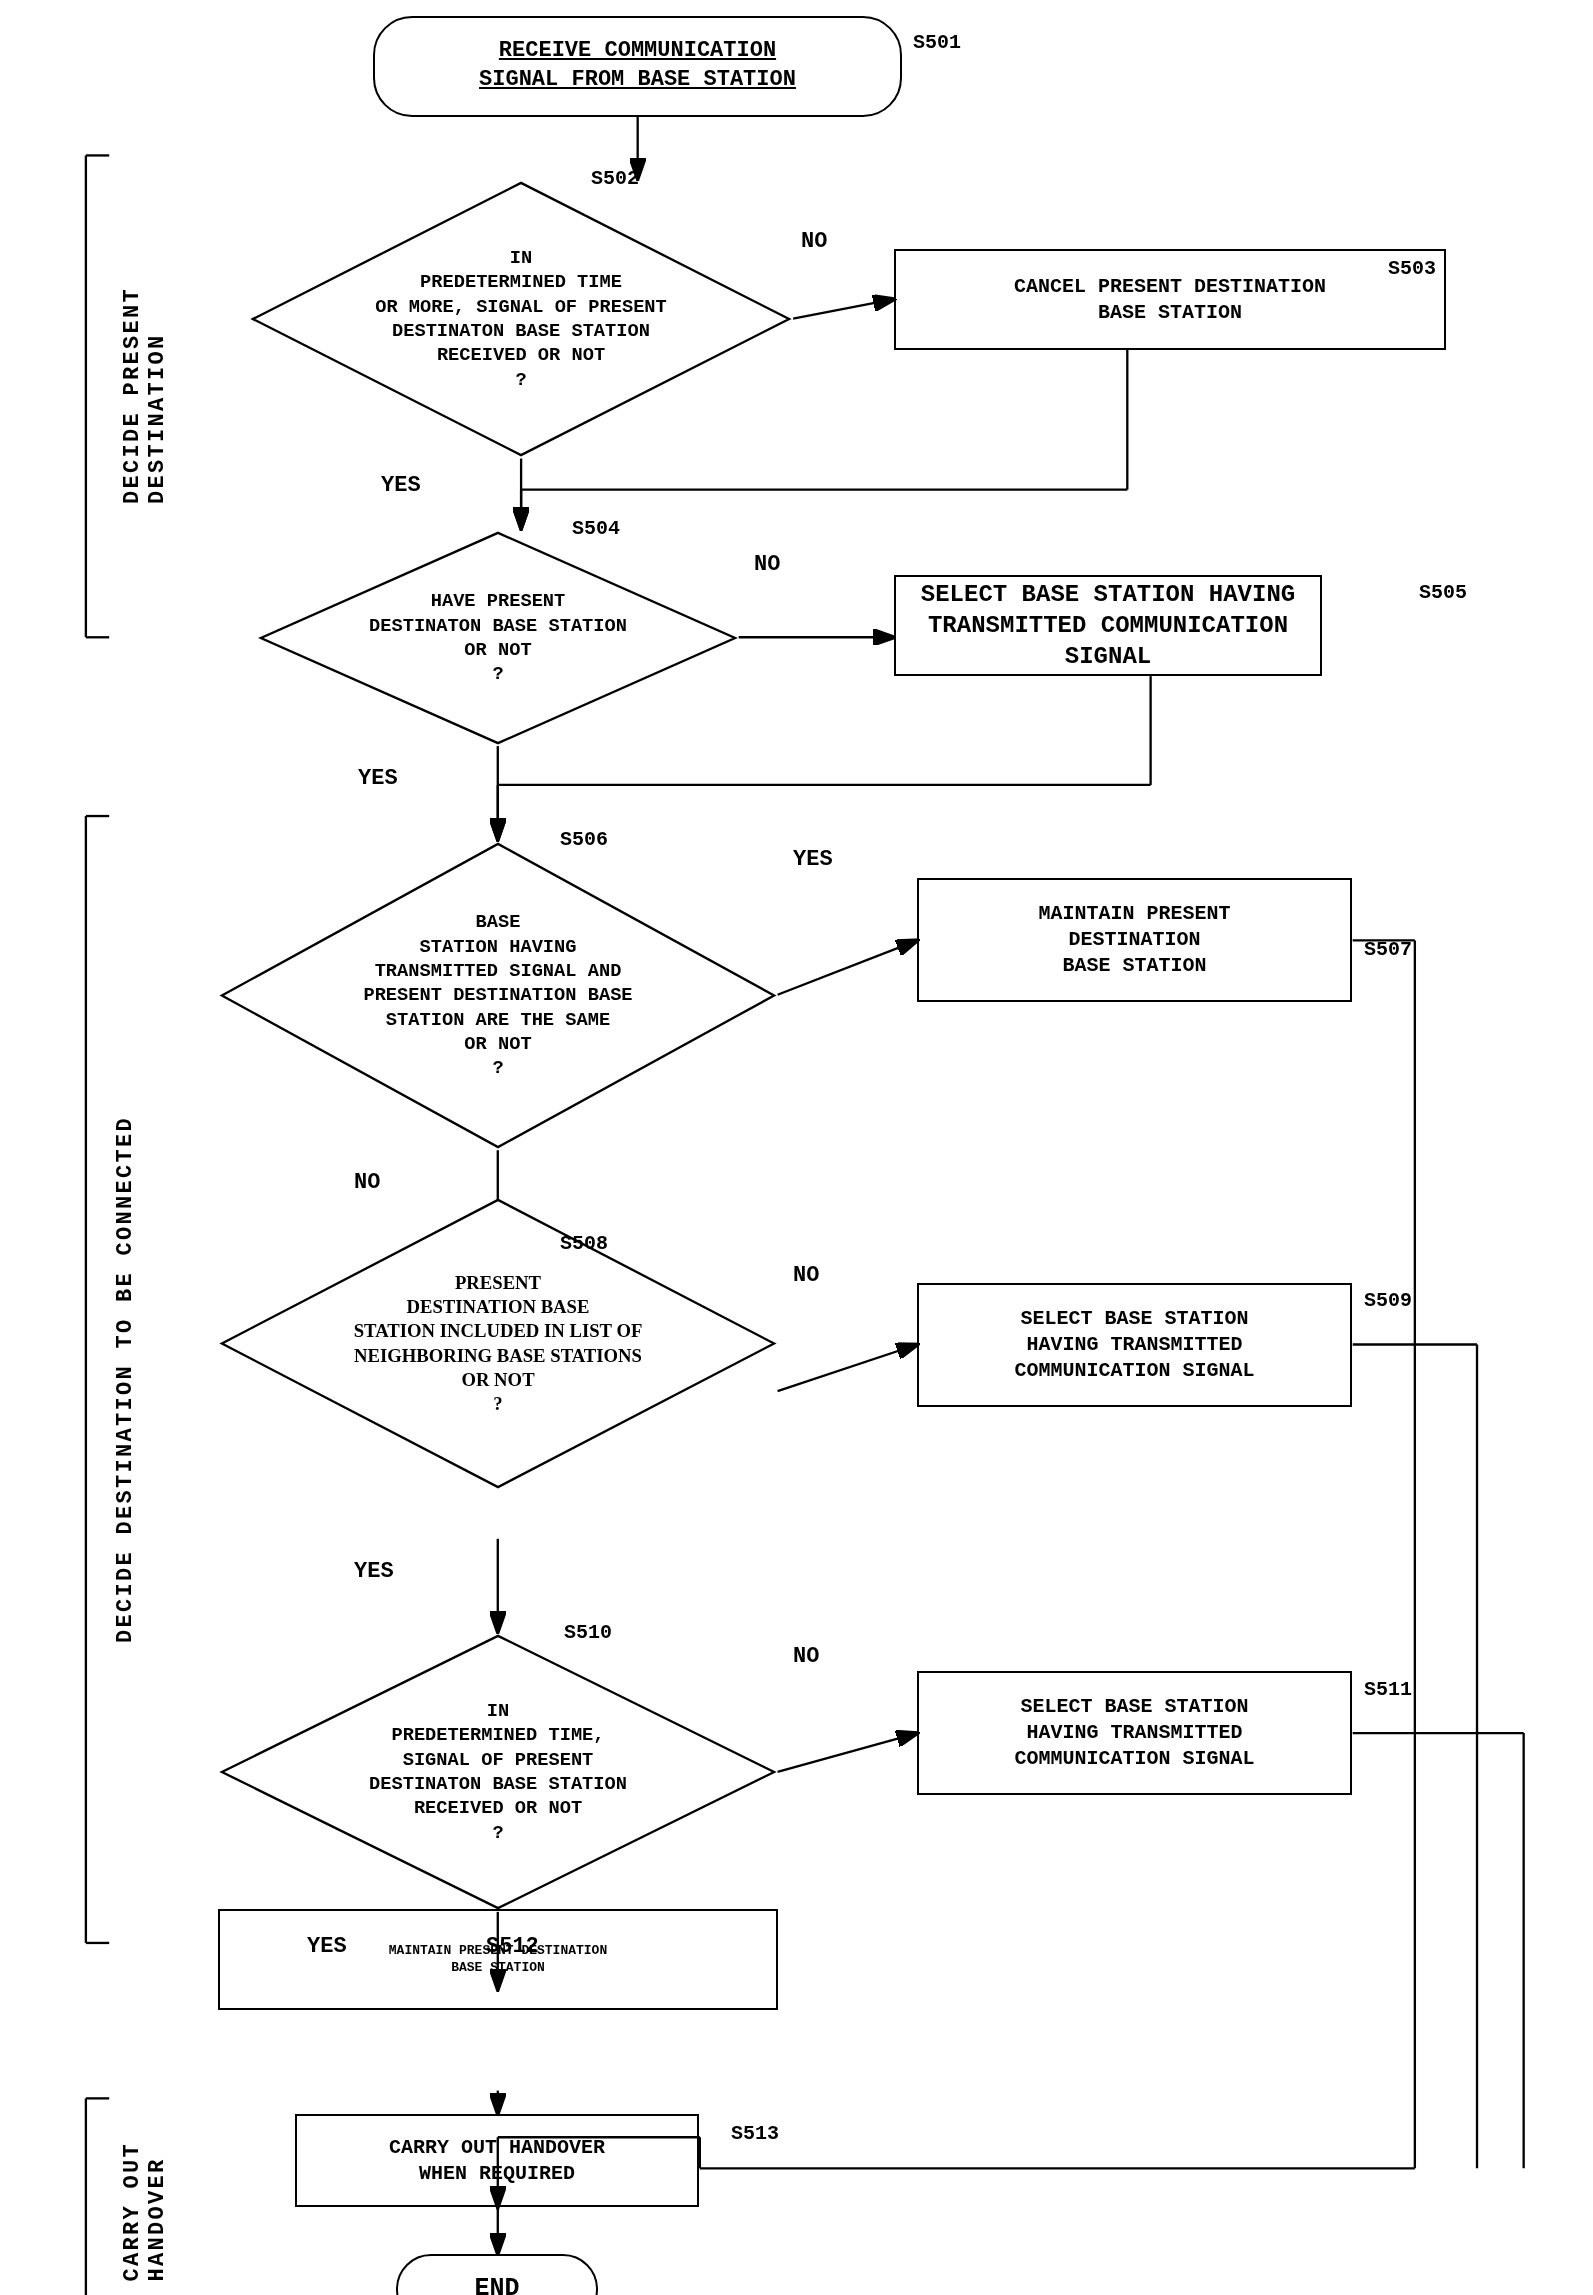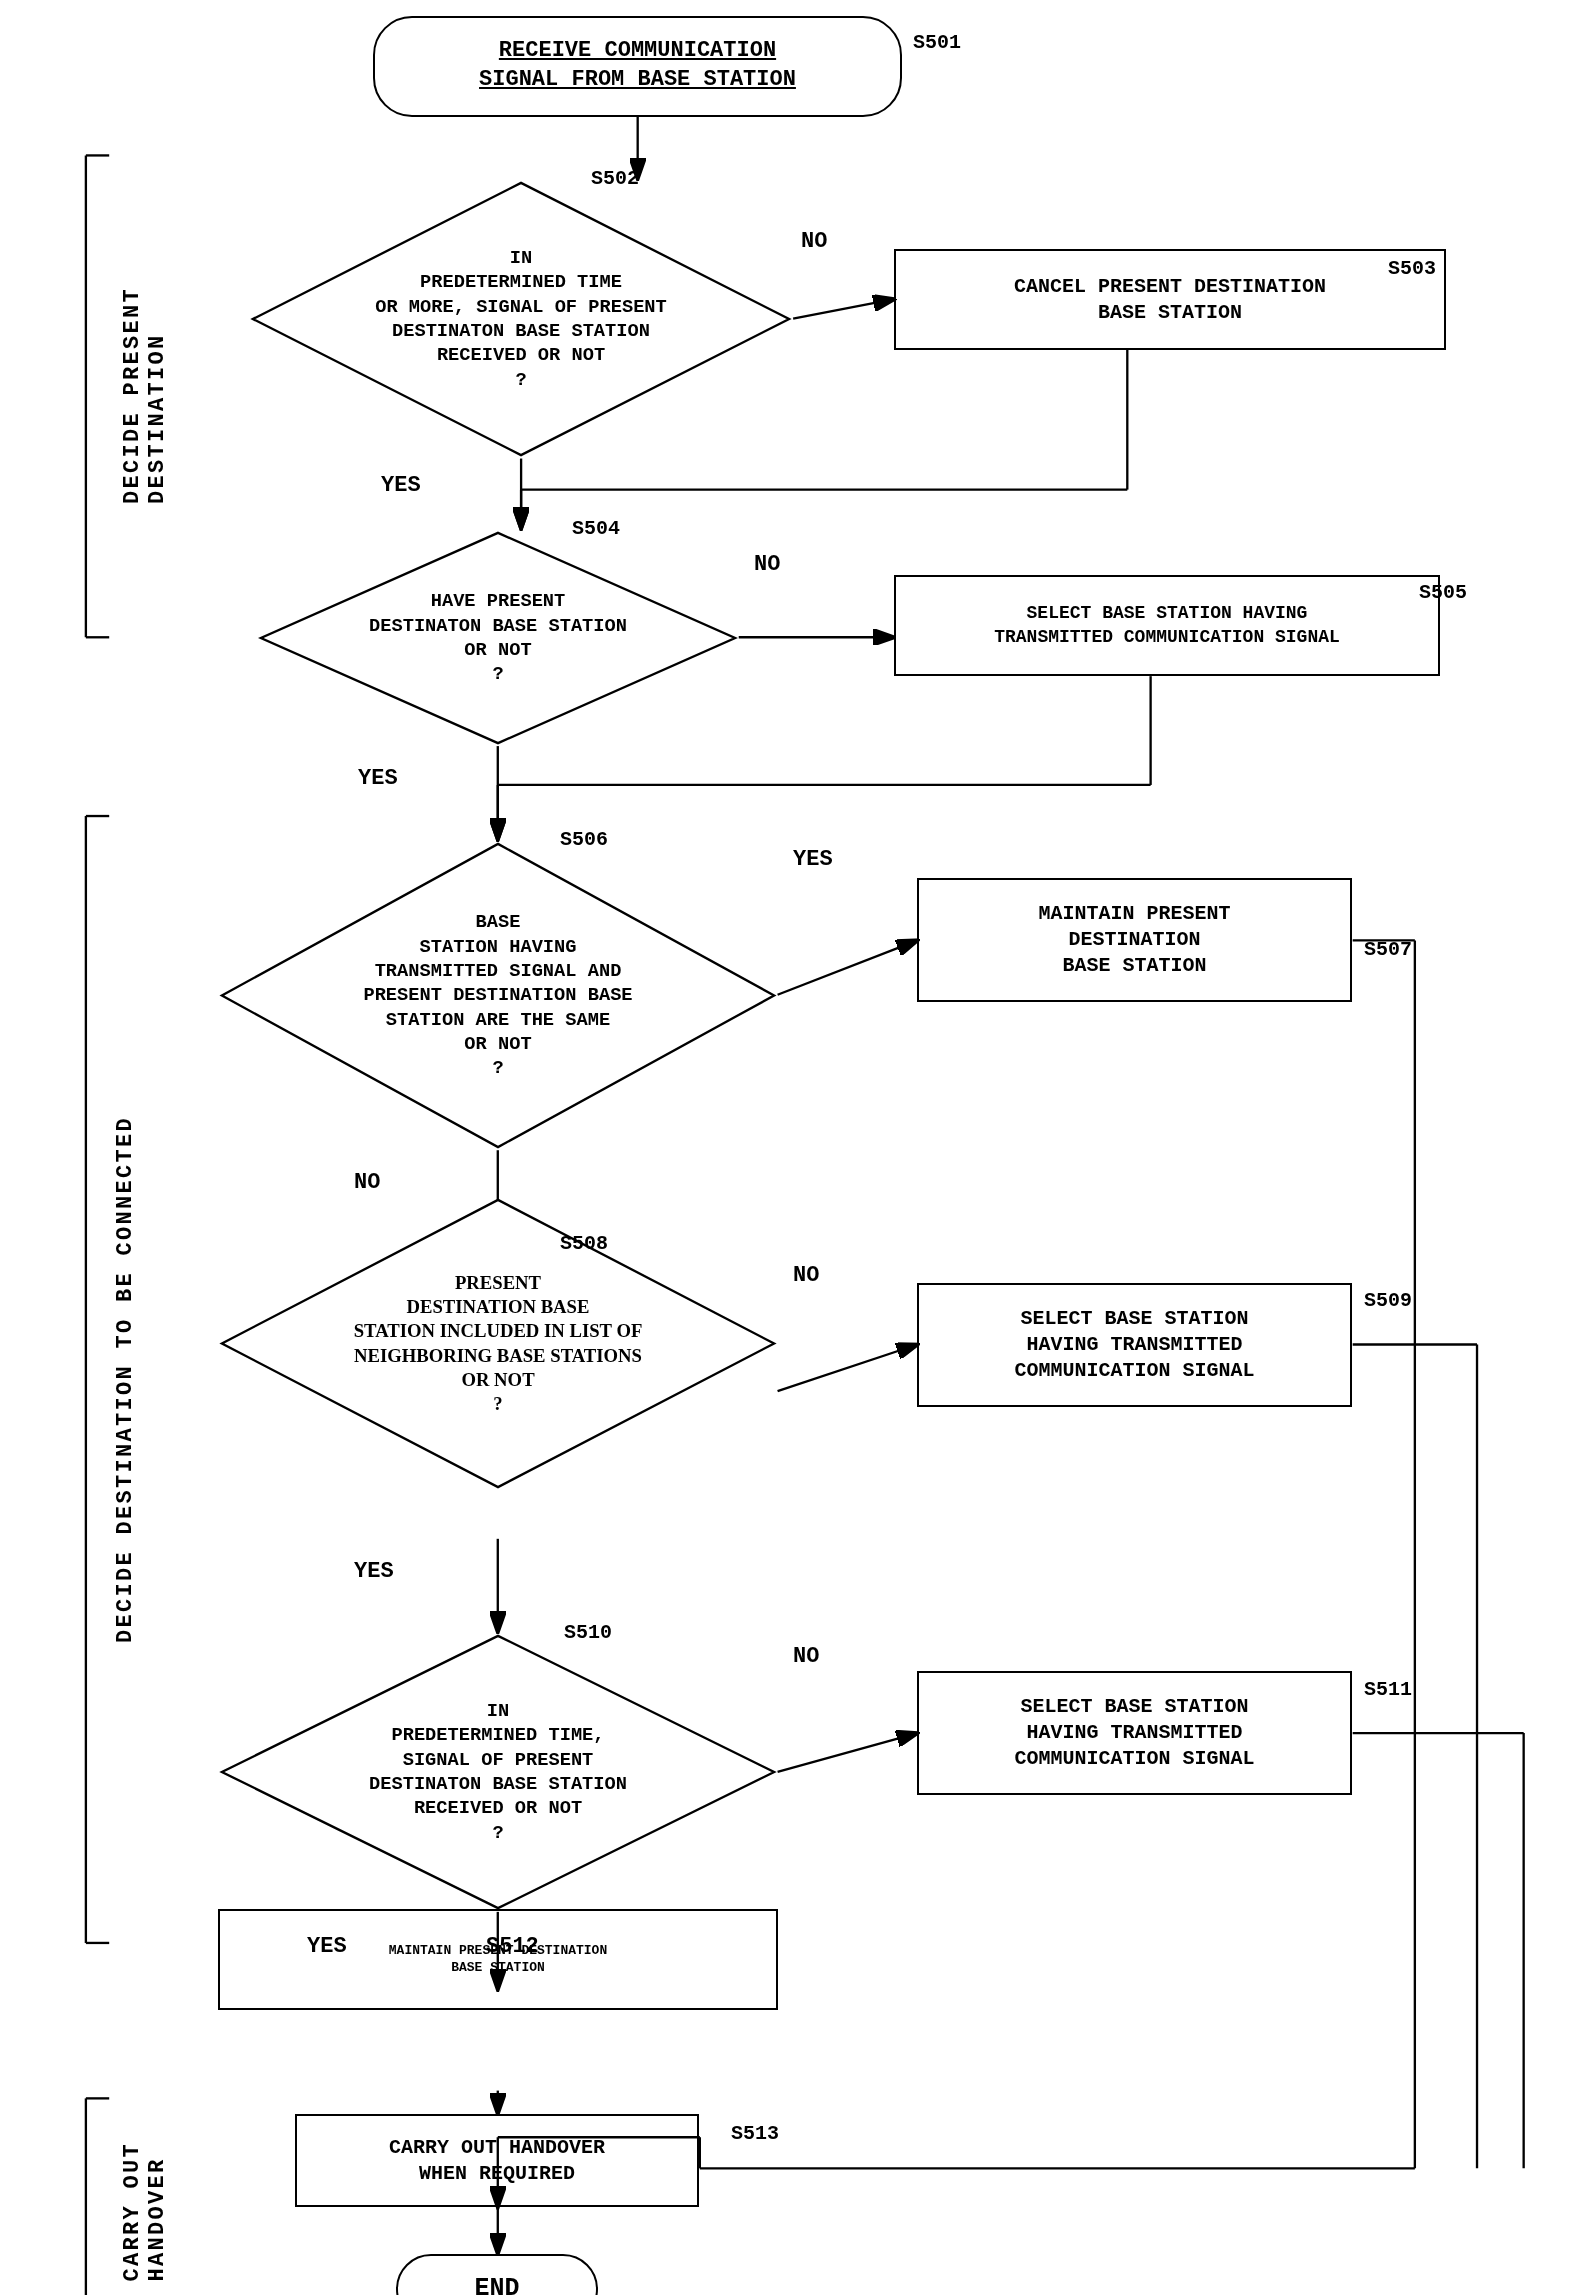--- a/index.html
+++ b/index.html
@@ -188,21 +188,21 @@
   <div class="shape diamond" style="left:257px; top:529px; width:482px; height:218px;">
     <svg viewBox="0 0 620 280" preserveAspectRatio="none" style="position:absolute;top:0;left:0;width:100%;height:100%;">
       <polygon points="310,5 615,140 310,275 5,140" fill="white" stroke="black" stroke-width="3"></polygon>
     </svg>
     <div class="diamond-text">HAVE PRESENT<br>DESTINATON BASE STATION<br>OR NOT<br>?</div>
   </div>
   <div class="step-label" style="left:544px; top:517px;margin-left:28px;">S504</div>
 
   <div style="position:absolute; left:754px; top:552px; font-size:22px; font-weight:bold;">NO</div>
 
-  <div class="shape rectangle" style="left:894px; top:575px; width:546px; height:101px; font-size:18px;">
+  <div class="shape rectangle" style="left:894px; top:575px; width:428px; height:101px; font-size:24px;">
     <span>SELECT BASE STATION HAVING<br>TRANSMITTED COMMUNICATION SIGNAL</span>
   </div>
   <div class="step-label" style="left:1419px; top:581px;">S505</div>
 
   <div style="position:absolute; left:358px; top:766px; font-size:22px; font-weight:bold;">YES</div>
 
   <div class="shape diamond" style="left:218px; top:840px; width:560px; height:311px;">
     <svg viewBox="0 0 720 400" preserveAspectRatio="none" style="position:absolute;top:0;left:0;width:100%;height:100%;">
       <polygon points="360,5 715,200 360,395 5,200" fill="white" stroke="black" stroke-width="3"></polygon>
     </svg>

